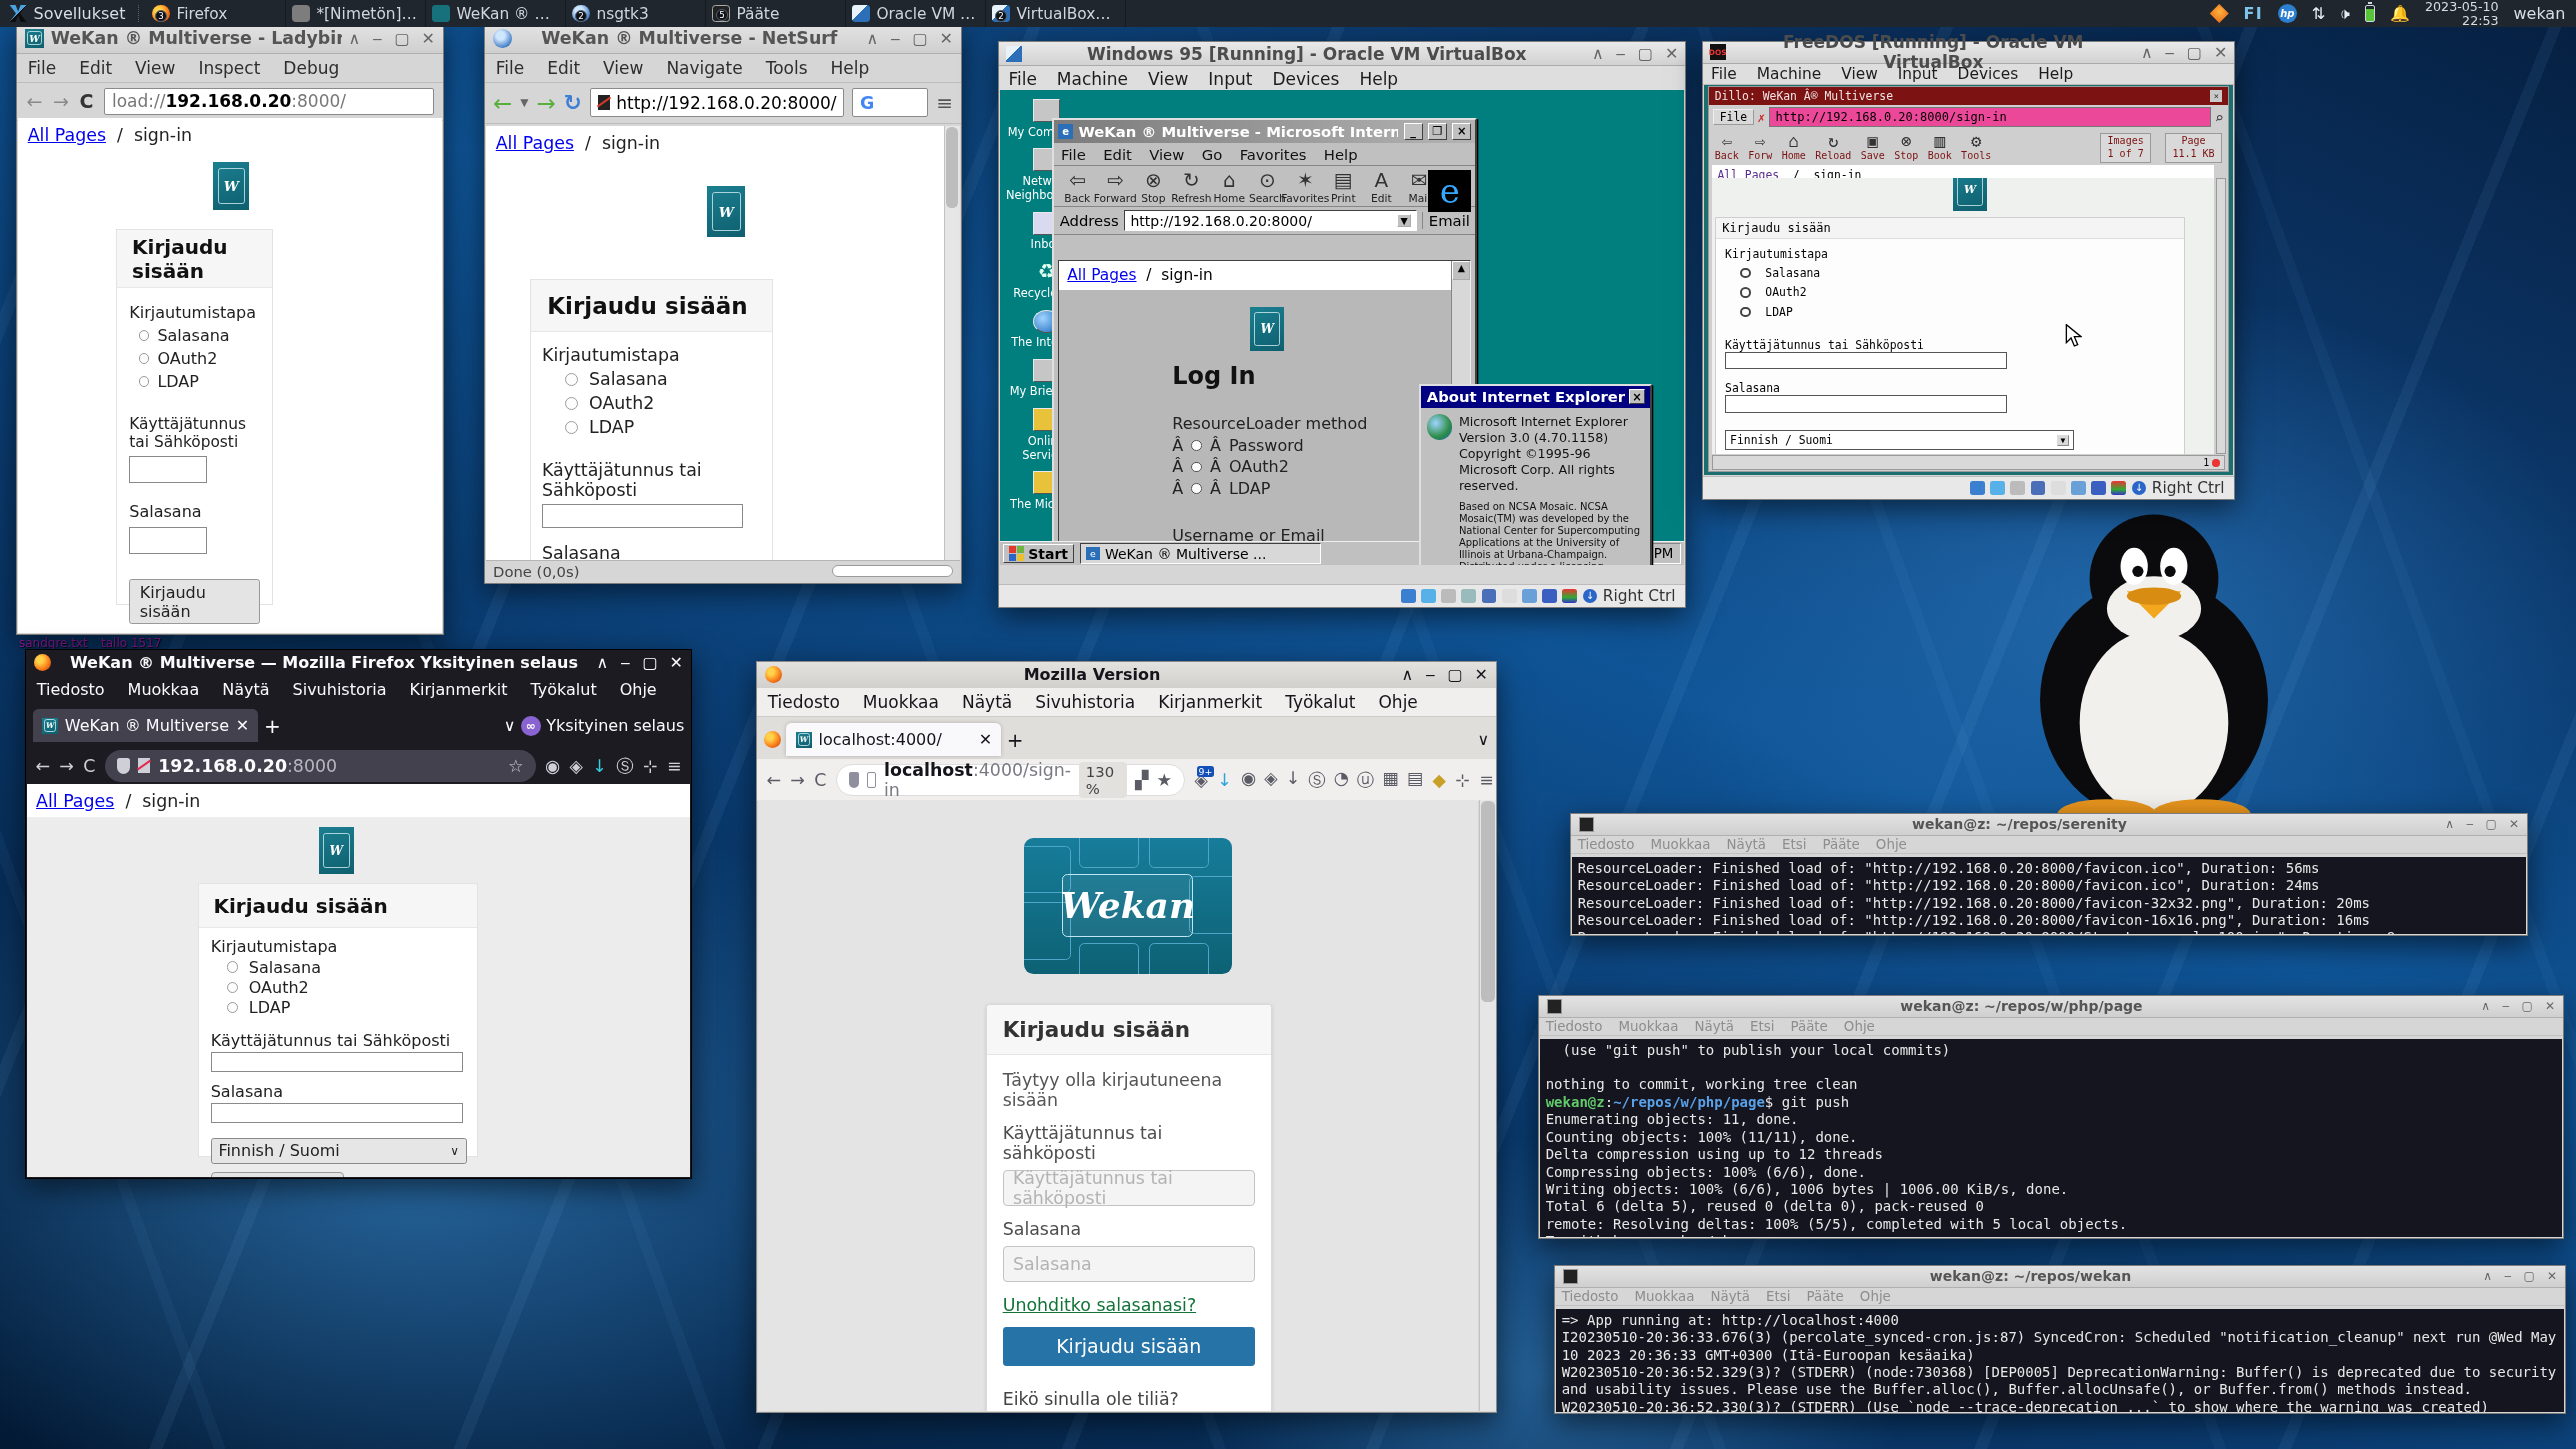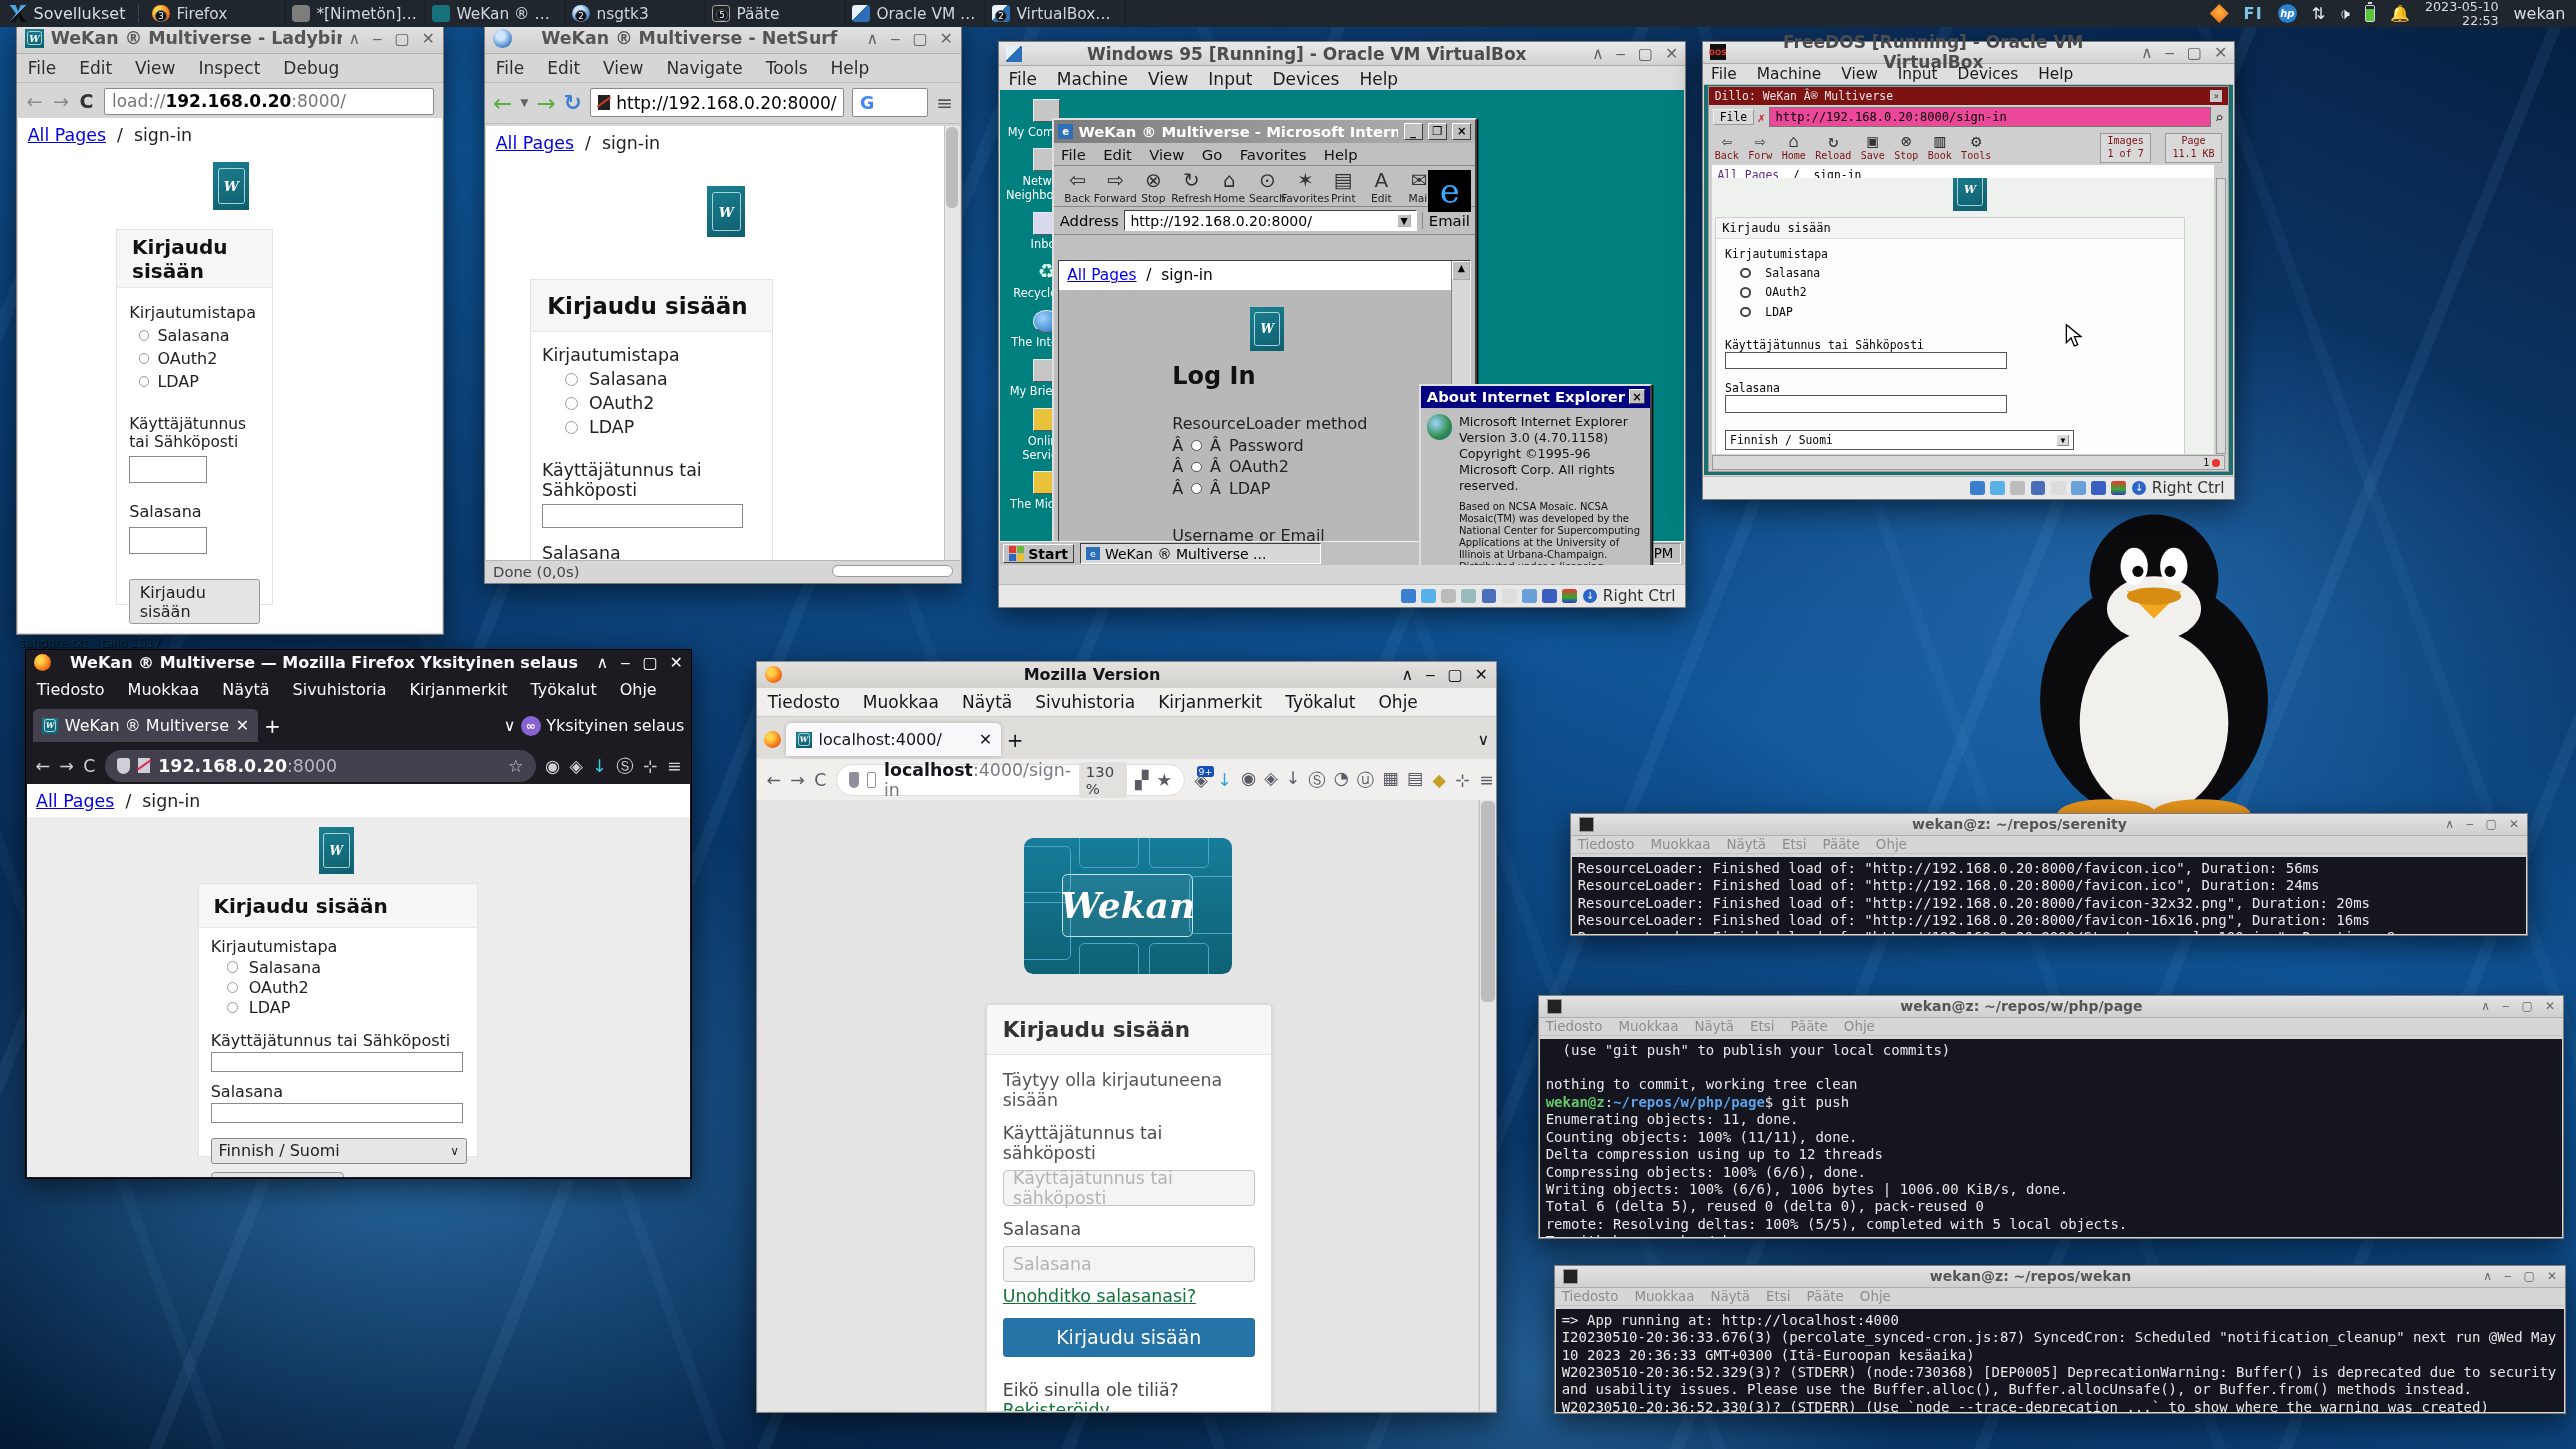--- a/index.html
+++ b/index.html
@@ -165,21 +165,21 @@
   .term .gtk-title .wtitle { font-size:14px; }
   .term .menurow { padding:1.3px 6.7px; font-size:13.4px; color:#8d8d8d; gap:16px; border-bottom:0.7px solid #c2c2c2; }
   .termbody { position:absolute; left:1.3px; right:1.3px; bottom:1.3px; top:43px; background:#14151f; color:#e8e8e8; font-family:"DejaVu Sans Mono", monospace; font-size:14px; line-height:17.4px; padding:2.7px 5.4px; overflow:hidden; white-space:pre-wrap; word-break:break-all; }
   .tline { min-height:17.4px; }
   .tg { color:#63c96a; font-weight:bold; }
   .tb { color:#5aa1e8; font-weight:bold; }
 
   .scrollbar { position:absolute; top:0; bottom:0; right:0; width:16px; background:#e6e6e6; border-left:0.7px solid #c2c2c2; }
   .scrollbar .thumb { position:absolute; left:1.3px; right:1.3px; top:1.3px; height:81px; background:#bdbdbd; border-radius:5.4px; }
 
-  .deskline { position:absolute; color:#0c4a6e; font-size:12px; text-shadow:0.7px 0.7px 1.3px #000; z-index:5; }
+  .deskline { position:absolute; color:#a21caf; font-size:12px; text-shadow:0.7px 0.7px 1.3px #000; z-index:5; }
 
   .arrowcur { position:absolute; width:17.4px; height:24px; z-index:40; }
 </style>
 </head>
 <body>
 
 <div class="streaks"></div>
 
 <svg class="abs" style="left:1966px; top:502px; width:376px; height:322px; z-index:1;" viewBox="0 0 300 260">
   <ellipse cx="150" cy="160" rx="92" ry="98" fill="#0b0b0d"></ellipse>
@@ -933,21 +933,21 @@
       <div class="bd">
         <div style="font-size:17.4px; color:#555;">Täytyy olla kirjautuneena sisään</div>
         <div class="v6lab">Käyttäjätunnus tai sähköposti</div>
         <div class="v6input">
             <span>Käyttäjätunnus tai sähköposti</span>
           </div>
         <div class="v6lab">Salasana</div>
         <div class="v6input">
             <span>Salasana</span>
           </div>
-        <div style="margin-top:4px;"><span class="greenlink">Unohditko salasanasi?</span></div>
+        <div style="margin-top:13px;"><span class="greenlink">Unohditko salasanasi?</span></div>
         <div class="v6btn">Kirjaudu sisään</div>
         <div style="margin-top:23px; font-size:17.4px; color:#444;">
           <span>Eikö sinulla ole tiliä?</span>
           <span class="greenlink">Rekisteröidy</span>
         </div>
 
       </div>
     </div>
   </div>
   <div class="scrollbar" style="top:138px; bottom:0.7px; width:17.4px;">

